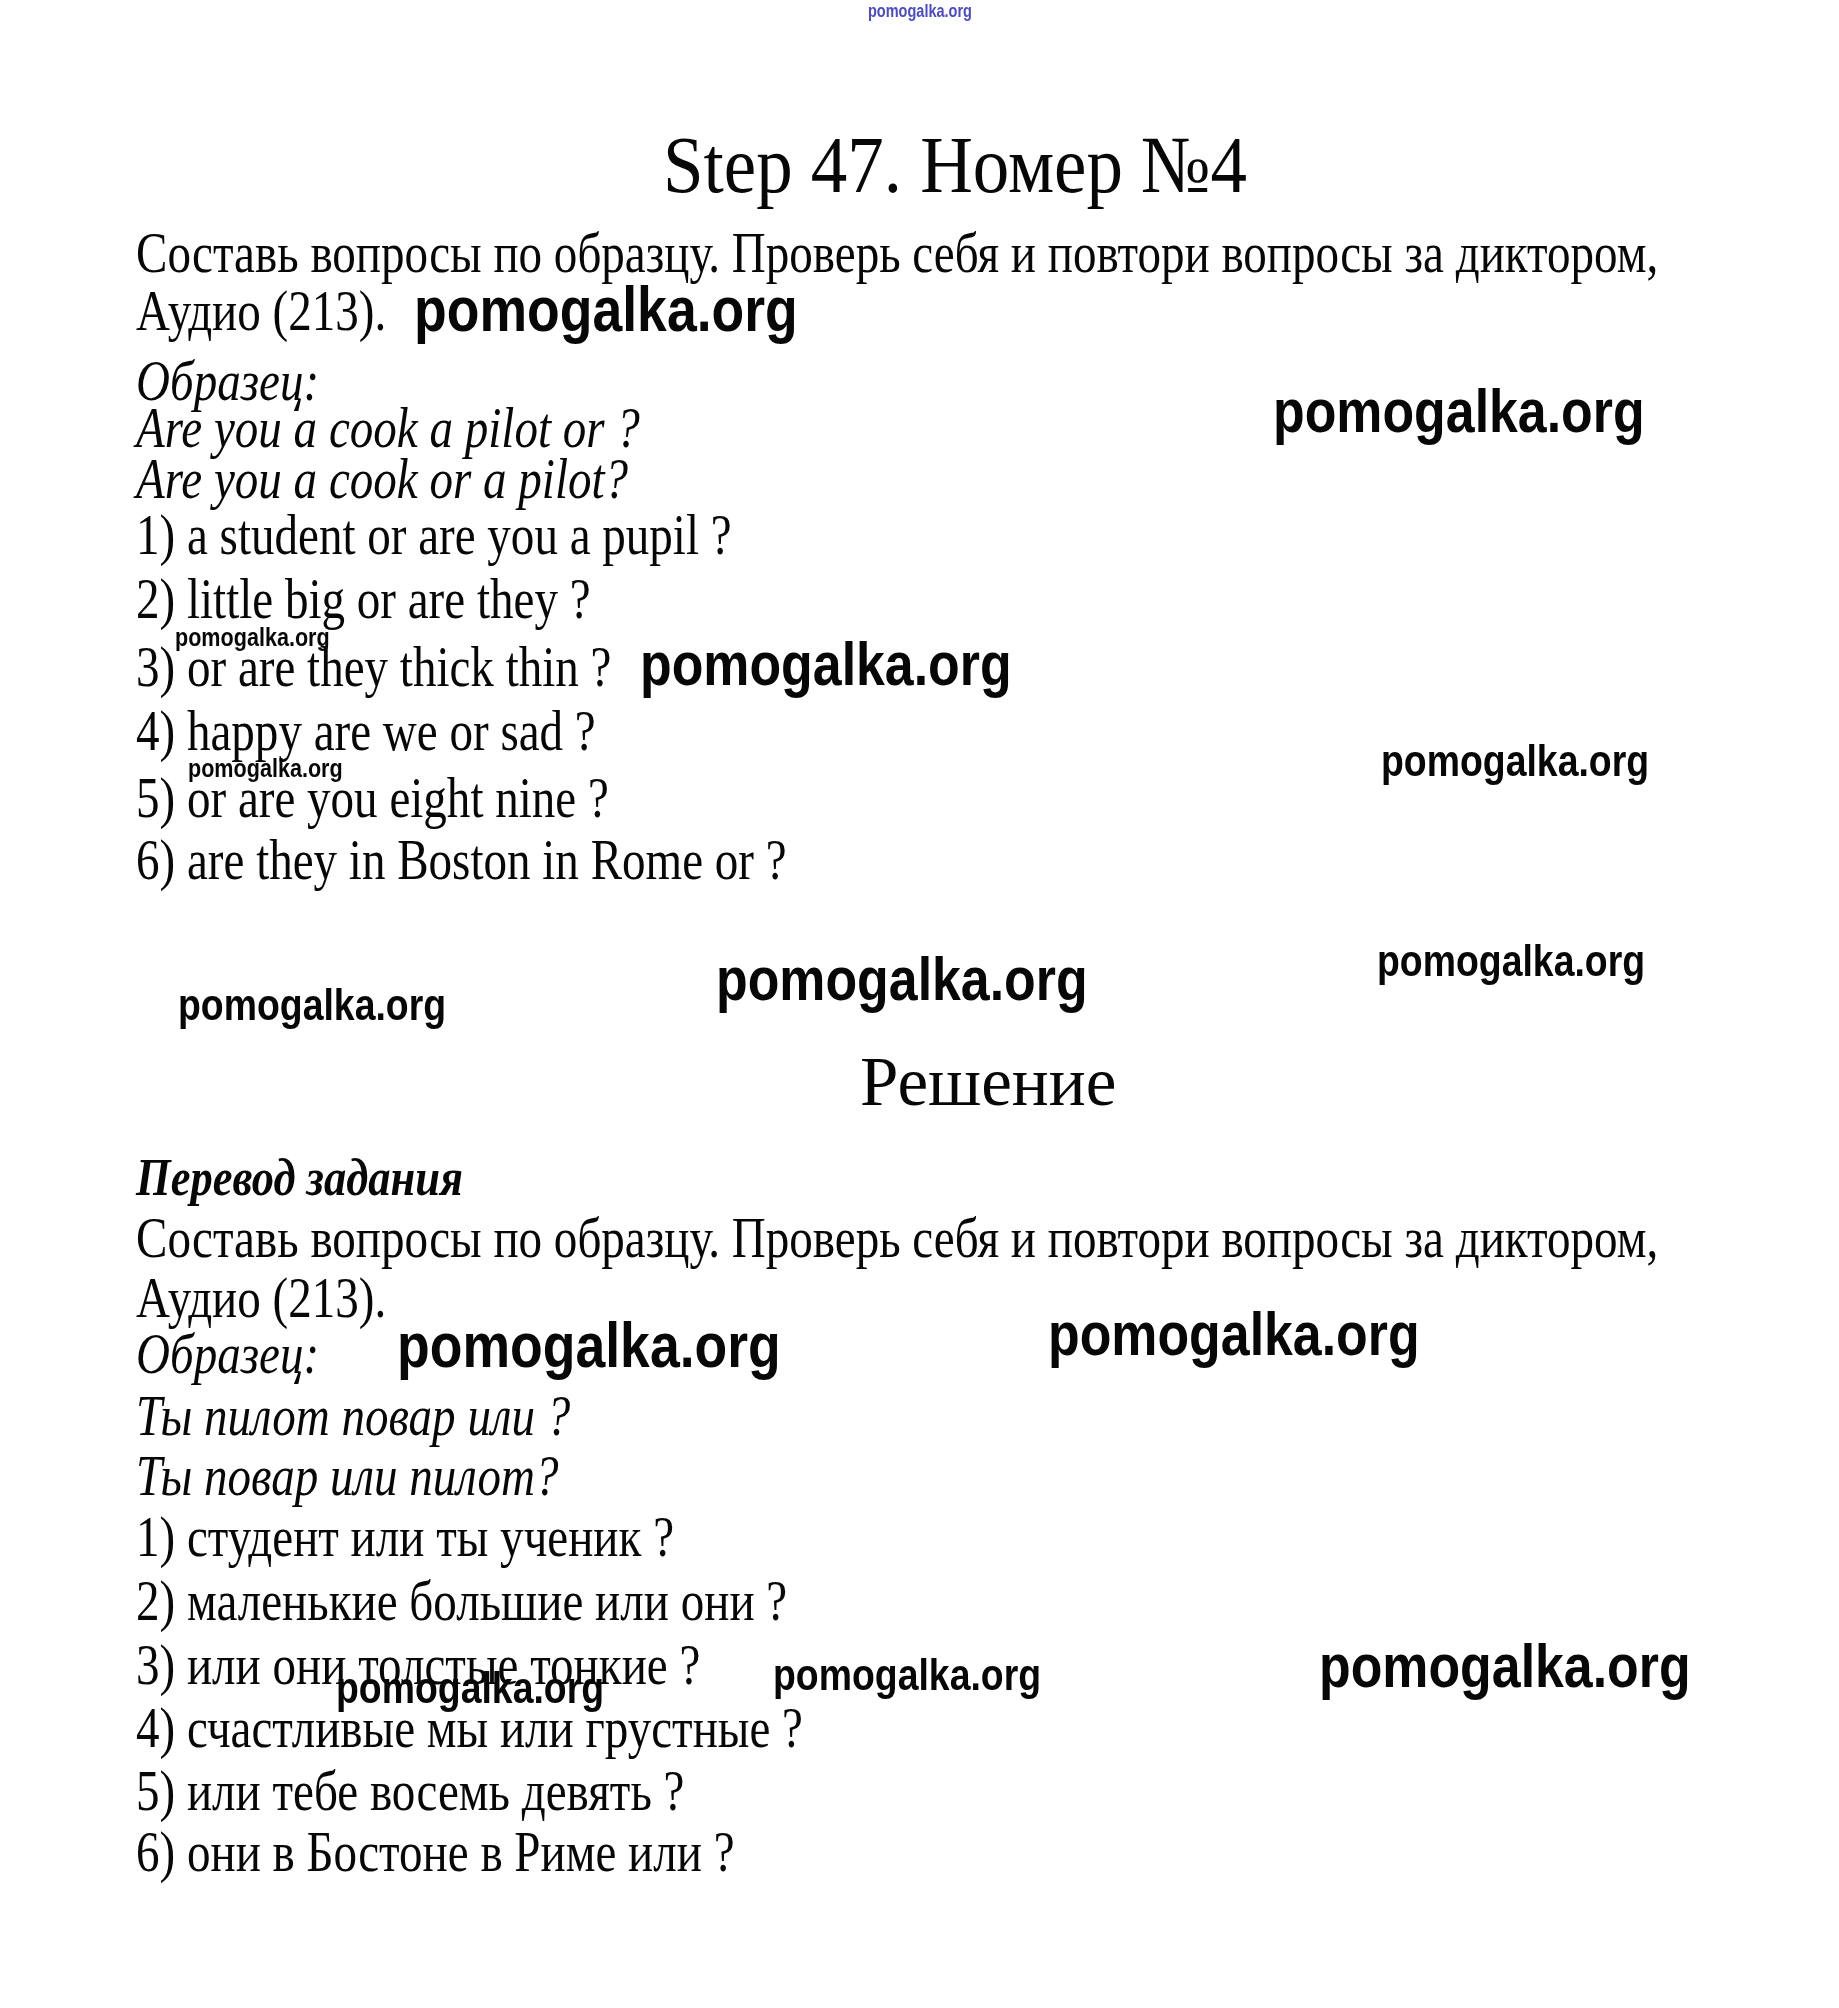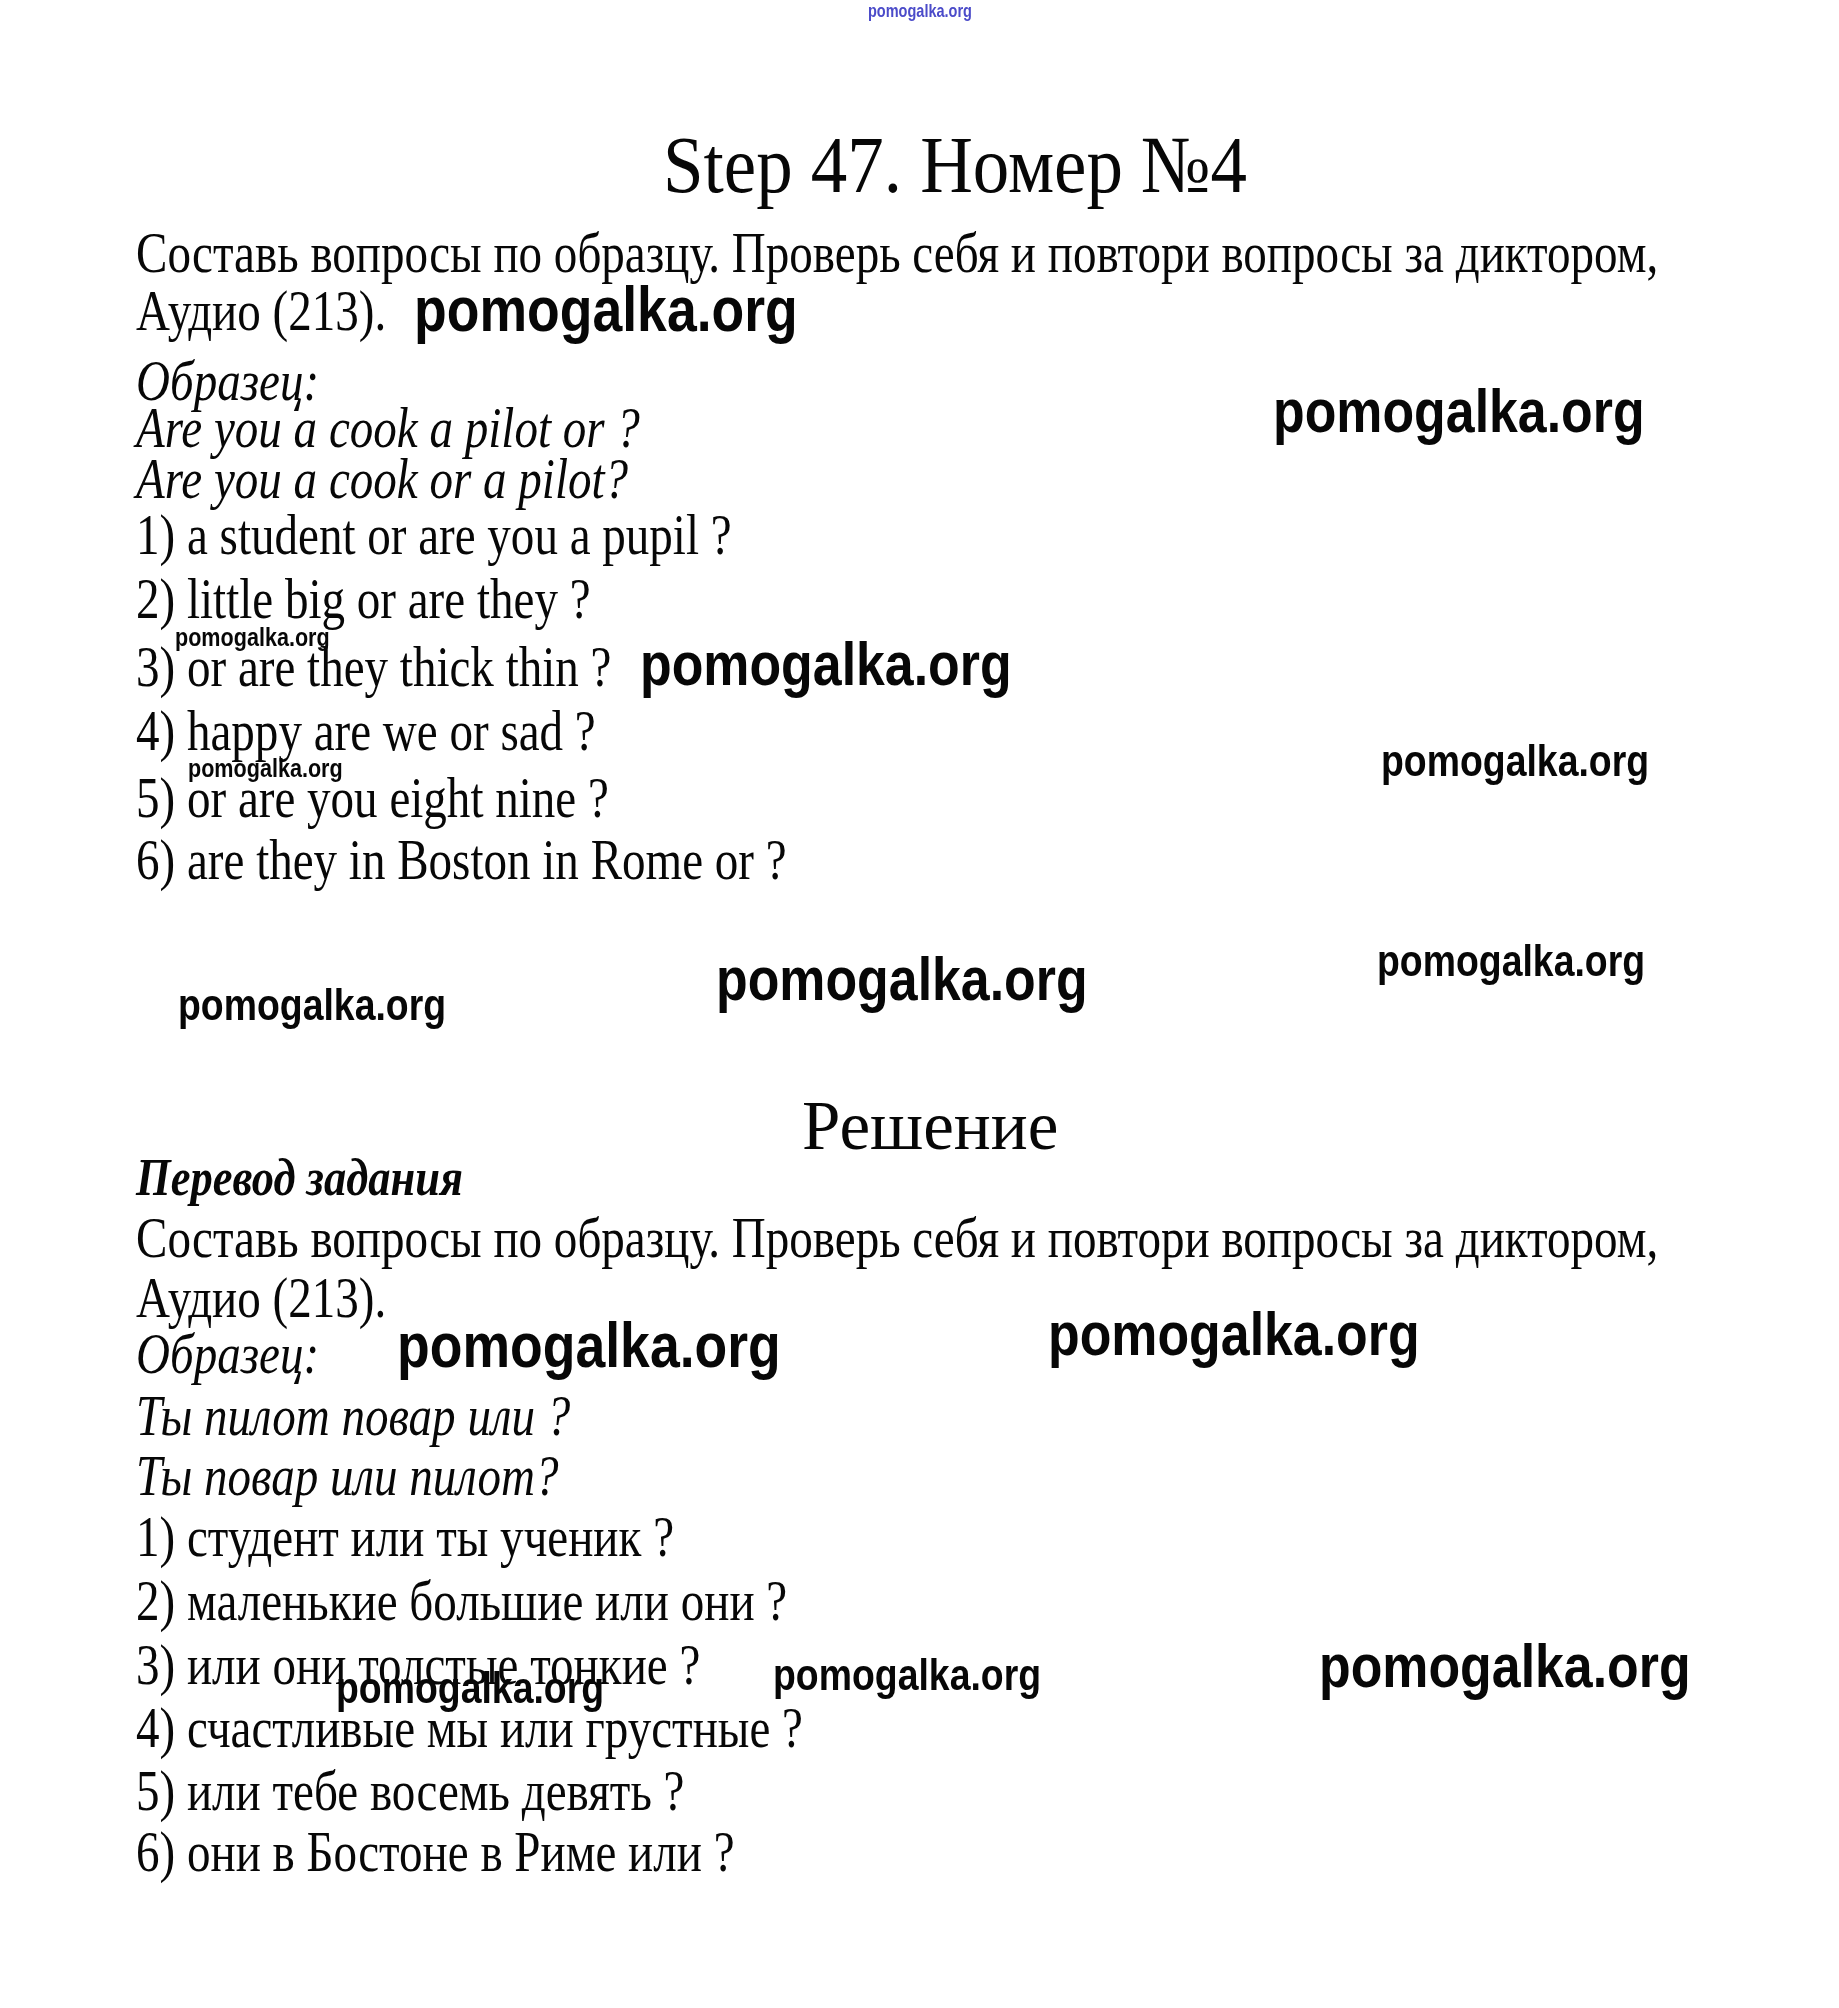--- a/index.html
+++ b/index.html
@@ -42,21 +42,21 @@
 <div class="ln sans wm w72" style="left:640px; top:634px;">pomogalka.org</div>
 <div class="ln serif t66" style="left:136px; top:703px;">4) happy are we or sad ?</div>
 <div class="ln sans wm w52" style="left:1381px; top:739px;">pomogalka.org</div>
 <div class="ln sans wm w30" style="left:188px; top:756px;">pomogalka.org</div>
 <div class="ln serif t66" style="left:136px; top:770px;">5) or are you eight nine ?</div>
 <div class="ln serif t66" style="left:136px; top:832px;">6) are they in Boston in Rome or ?</div>
 
 <div class="ln sans wm w72" style="left:716px; top:949px;">pomogalka.org</div>
 <div class="ln sans wm w52" style="left:1377px; top:939px;">pomogalka.org</div>
 <div class="ln sans wm w52" style="left:178px; top:983px;">pomogalka.org</div>
-<div class="ln serif t82" style="left:802px; top:1048px;margin-top:44px;">Решение</div>
+<div class="ln serif t82" style="left:860px; top:1048px;">Решение</div>
 
 <div class="ln serif t62bi" style="left:136px; top:1151px;">Перевод задания</div>
 <div class="ln serif t66" style="left:136px; top:1210px;">Составь вопросы по образцу. Проверь себя и повтори вопросы за диктором,</div>
 <div class="ln serif t66" style="left:136px; top:1270px;">Аудио (213).</div>
 
 <div class="ln serif t66 it" style="left:136px; top:1326px;">Образец:</div>
 <div class="ln sans wm w74" style="left:397px; top:1314px;">pomogalka.org</div>
 <div class="ln sans wm w72" style="left:1048px; top:1304px;">pomogalka.org</div>
 <div class="ln serif t66 it" style="left:136px; top:1388px;">Ты пилот повар или ?</div>
 <div class="ln serif t66 it" style="left:136px; top:1448px;">Ты повар или пилот?</div>

